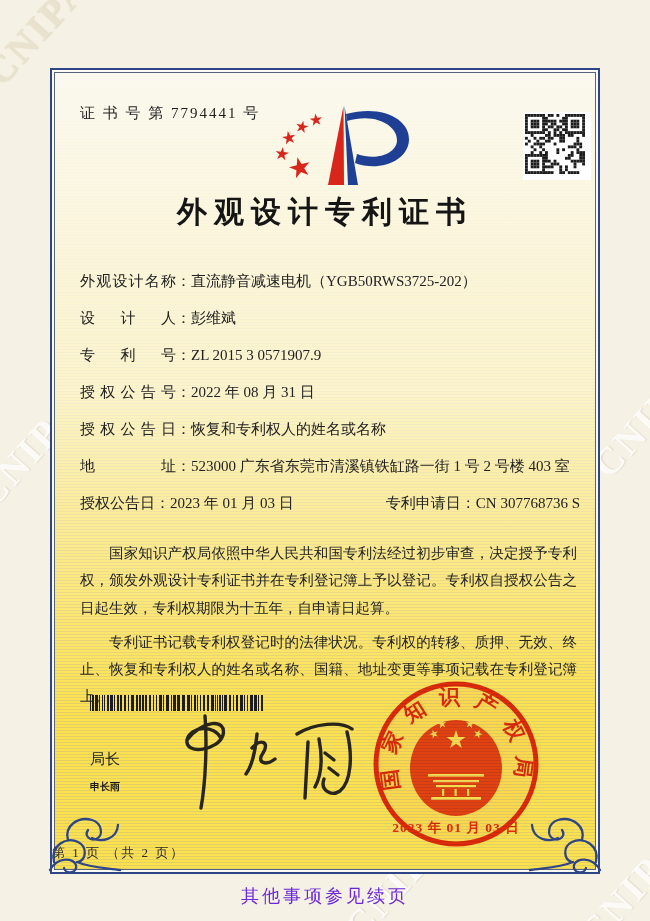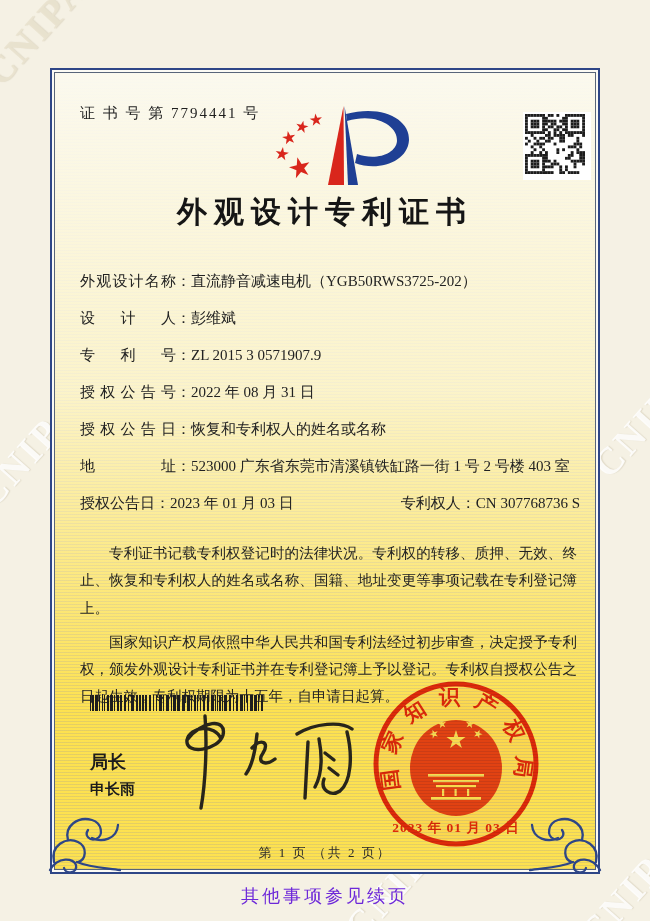--- a/index.html
+++ b/index.html
@@ -70,33 +70,33 @@
   .grant{display:flex;margin-top:9px;justify-content:space-between;}
   .grant .cell{white-space:nowrap;}
   .grant .cell:first-child{flex:0 0 256px;}
   .paras{
     position:absolute;left:28px;top:470px;width:497px;
     font-size:14.5px;line-height:1.88;color:#222;
     text-align:justify;
   }
   .paras p{margin:0 0 7px 0;text-indent:2em;}
   .barcode{position:absolute;left:38px;top:625px;width:178px;height:16px;}
-  .signer-title{position:absolute;left:38px;top:680px;font-family:"Liberation Sans","DejaVu Sans",sans-serif;font-weight:bold;font-size:18px;color:#1c1c1c;}
-  .signer-name{position:absolute;left:38px;top:710px;font-family:"Liberation Sans","DejaVu Sans",sans-serif;font-weight:bold;font-size:15px;color:#1c1c1c;text-align:right;}
+  .signer-title{position:absolute;left:38px;top:680px;font-family:"Liberation Sans","DejaVu Sans",sans-serif;font-weight:normal;font-size:15px;color:#1c1c1c;}
+  .signer-name{position:absolute;left:38px;top:710px;font-family:"Liberation Sans","DejaVu Sans",sans-serif;font-weight:bold;font-size:10px;color:#1c1c1c;text-align:right;}
   .signature{position:absolute;left:95px;top:638px;width:250px;height:120px;}
   .seal{position:absolute;left:318px;top:608px;width:172px;height:172px;mix-blend-mode:multiply;}
   .seal svg{position:absolute;inset:0;}
   .seal-date{
     position:absolute;left:-6px;top:141px;width:184px;
     text-align:center;font-weight:bold;font-size:13.5px;
     color:#e0301e;letter-spacing:1px;white-space:nowrap;
   }
   .page-info{
     position:absolute;left:0;top:774px;width:100%;
-    text-align:center;font-size:13px;letter-spacing:2px;color:#2a2a2a;
+    font-size:13px;letter-spacing:2px;color:#2a2a2a;
   }
   .flourish{position:absolute;width:74px;height:64px;bottom:-4px;}
   .flourish.bl{left:-5px;}
   .flourish.br{right:-5px;transform:scaleX(-1);}
   .bottom-note{
     position:absolute;left:0;top:884px;width:100%;
     text-align:center;font-size:18px;letter-spacing:3px;color:#6d28d9;
   }
 </style>
 </head>
@@ -372,27 +372,27 @@
         <span class="flabel">授权公告号</span><span>：</span><span>2022 年 08 月 31 日</span>
       </div>
       <div class="frow">
         <span class="flabel">授权公告日</span><span>：</span><span>恢复和专利权人的姓名或名称</span>
       </div>
       <div class="frow">
         <span class="flabel">地址</span><span>：</span><span>523000 广东省东莞市清溪镇铁缸路一街 1 号 2 号楼 403 室</span>
       </div>
       <div class="frow grant">
         <span class="cell"><span>授权公告日</span><span>：</span><span>2023 年 01 月 03 日</span></span>
-        <span class="cell"><span>专利权人</span><span>：</span><span>CN 307768736 S</span></span>
+        <span class="cell"><span>专利申请日</span><span>：</span><span>CN 307768736 S</span></span>
       </div>
     </div>
 
     <div class="paras">
+      <p>国家知识产权局依照中华人民共和国专利法经过初步审查，决定授予专利权，颁发外观设计专利证书并在专利登记簿上予以登记。专利权自授权公告之日起生效，专利权期限为十五年，自申请日起算。</p>
       <p>专利证书记载专利权登记时的法律状况。专利权的转移、质押、无效、终止、恢复和专利权人的姓名或名称、国籍、地址变更等事项记载在专利登记簿上。</p>
-      <p>国家知识产权局依照中华人民共和国专利法经过初步审查，决定授予专利权，颁发外观设计专利证书并在专利登记簿上予以登记。专利权自授权公告之日起生效，专利权期限为十五年，自申请日起算。</p>
     </div>
 
     <svg id="barcode" class="barcode" viewBox="0 0 178 16" preserveAspectRatio="none" fill="#1d1d1d">
         <rect x="0" y="0" width="1" height="16"></rect>
         <rect x="2" y="0" width="2" height="16"></rect>
         <rect x="5" y="0" width="3" height="16"></rect>
         <rect x="9" y="0" width="1" height="16"></rect>
         <rect x="12" y="0" width="1" height="16"></rect>
         <rect x="14" y="0" width="1" height="16"></rect>
         <rect x="17" y="0" width="2" height="16"></rect>

